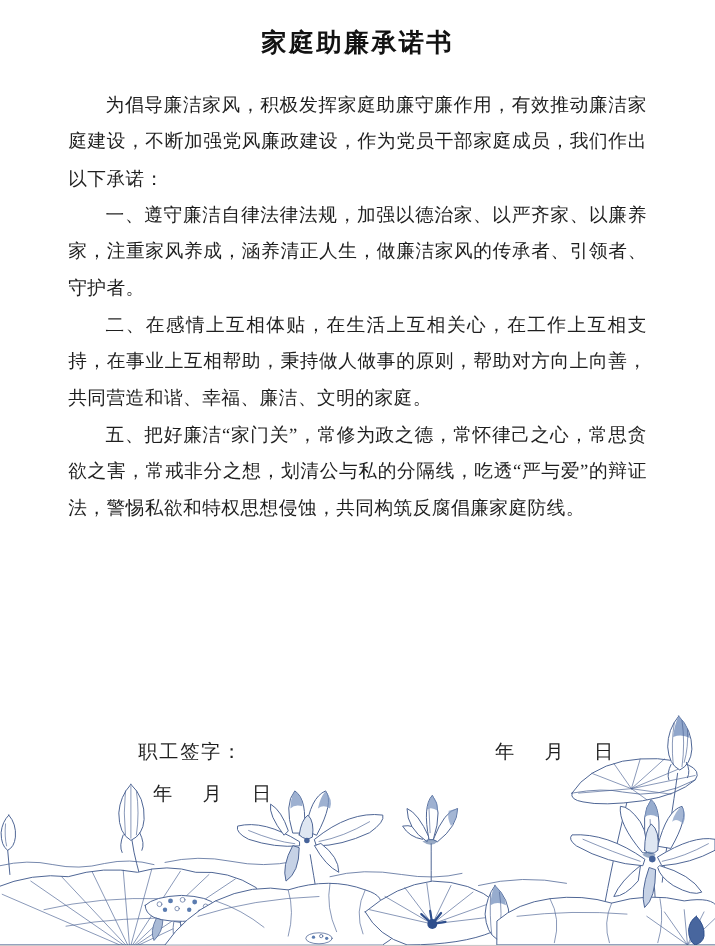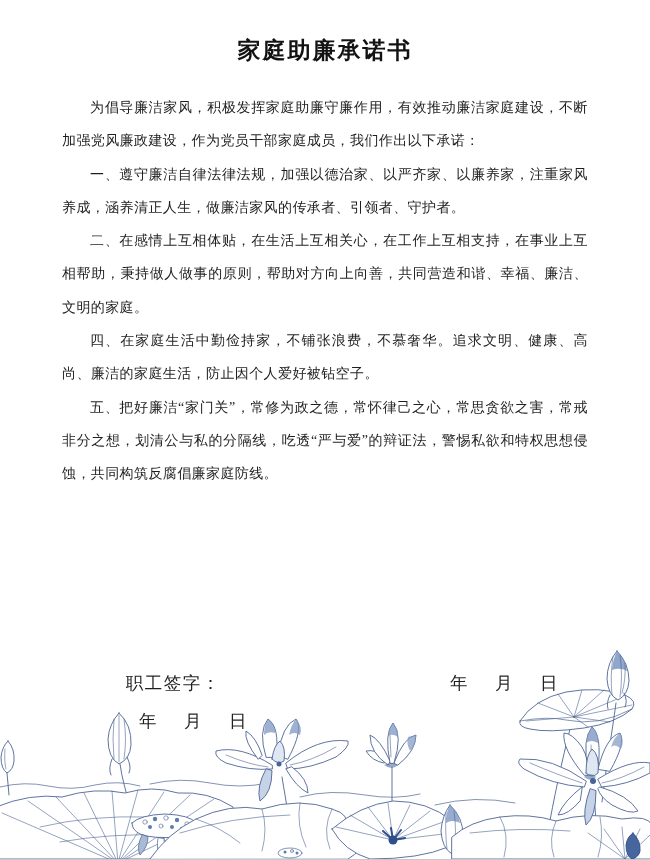--- a/index.html
+++ b/index.html
@@ -3,28 +3,28 @@
 <meta charset="utf-8">
 <style>
   html,body { margin:0; padding:0; background:#ffffff; }
   .page {
     position:relative; width:650px; height:860px; background:#ffffff;
     overflow:hidden; box-sizing:border-box;
     font-family:"Liberation Serif","DejaVu Serif",serif;
     color:#1f1f1f; border-bottom:1px solid #c9c9c9;
   }
   .doc-title {
-    margin:16px; padding-top:19px; text-align:center;
+    margin:4px; padding-top:19px; text-align:center;
     font-size:23px; font-weight:700; letter-spacing:2px; color:#121212;
     font-family:"Liberation Sans","DejaVu Sans",sans-serif;
   }
   .content {
     position:relative; z-index:2;
     margin:25px 62px 0 62px;
-    font-size:14px; line-height:33.3px;
+    font-size:17px; line-height:33.3px;
     text-align:justify; text-justify:inter-ideograph;
     letter-spacing:0.4px;
   }
   .content p { margin:0; text-indent:2em; }
   .signatures { position:absolute; top:664px; left:0; width:100%; z-index:2; font-size:17.5px; }
   .sig-col { position:absolute; top:0; }
   .sig-col.left  { left:95px; }
   .sig-col.right { left:399px; }
   .sig-label { line-height:38px; letter-spacing:1.5px;text-align:center; }
   .sig-date  { line-height:38px; letter-spacing:5px;margin-left:44px; }
@@ -38,21 +38,20 @@
 <body>
 
 <div class="page">
 
   <h1 class="doc-title">家庭助廉承诺书</h1>
 
   <div class="content">
     <p>为倡导廉洁家风，积极发挥家庭助廉守廉作用，有效推动廉洁家庭建设，不断加强党风廉政建设，作为党员干部家庭成员，我们作出以下承诺：</p>
     <p>一、遵守廉洁自律法律法规，加强以德治家、以严齐家、以廉养家，注重家风养成，涵养清正人生，做廉洁家风的传承者、引领者、守护者。</p>
     <p>二、在感情上互相体贴，在生活上互相关心，在工作上互相支持，在事业上互相帮助，秉持做人做事的原则，帮助对方向上向善，共同营造和谐、幸福、廉洁、文明的家庭。</p>
-    <p>四、在家庭生活中勤俭持家，不铺张浪费，不慕奢华。追求文明、健康、高尚、廉洁的家庭生活，防止因个人爱好被钻空子。</p>
     <p>五、把好廉洁“家门关”，常修为政之德，常怀律己之心，常思贪欲之害，常戒非分之想，划清公与私的分隔线，吃透“严与爱”的辩证法，警惕私欲和特权思想侵蚀，共同构筑反腐倡廉家庭防线。</p>
   </div>
 
   <div class="signatures">
     <div class="sig-col left">
       <div class="sig-label">职工签字：</div>
       <div class="sig-date">年　月　日</div>
     </div>
     <div class="sig-col right">
       <div class="sig-date">年　月　日</div>

